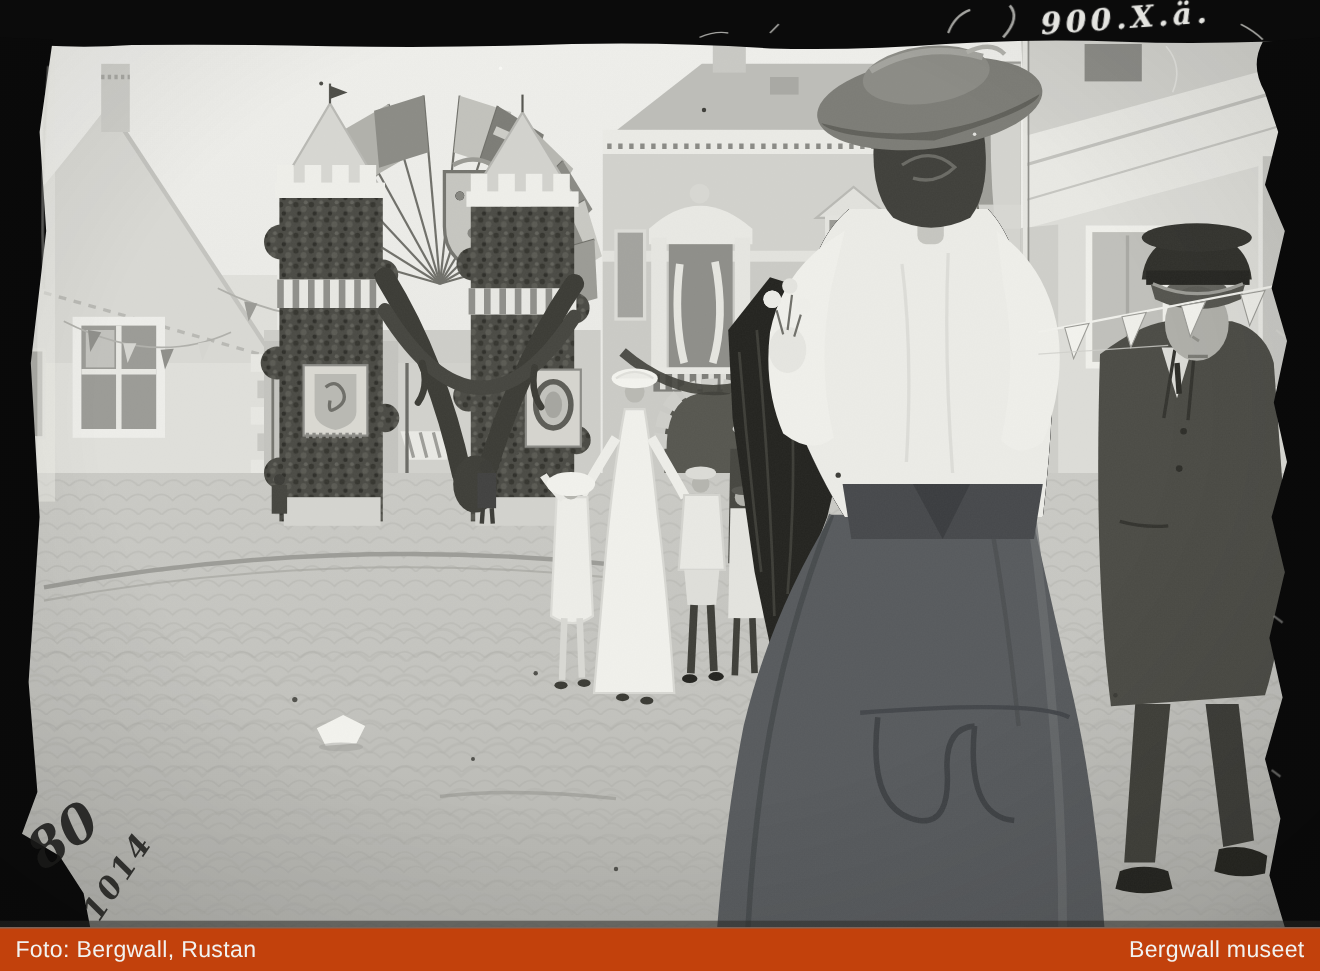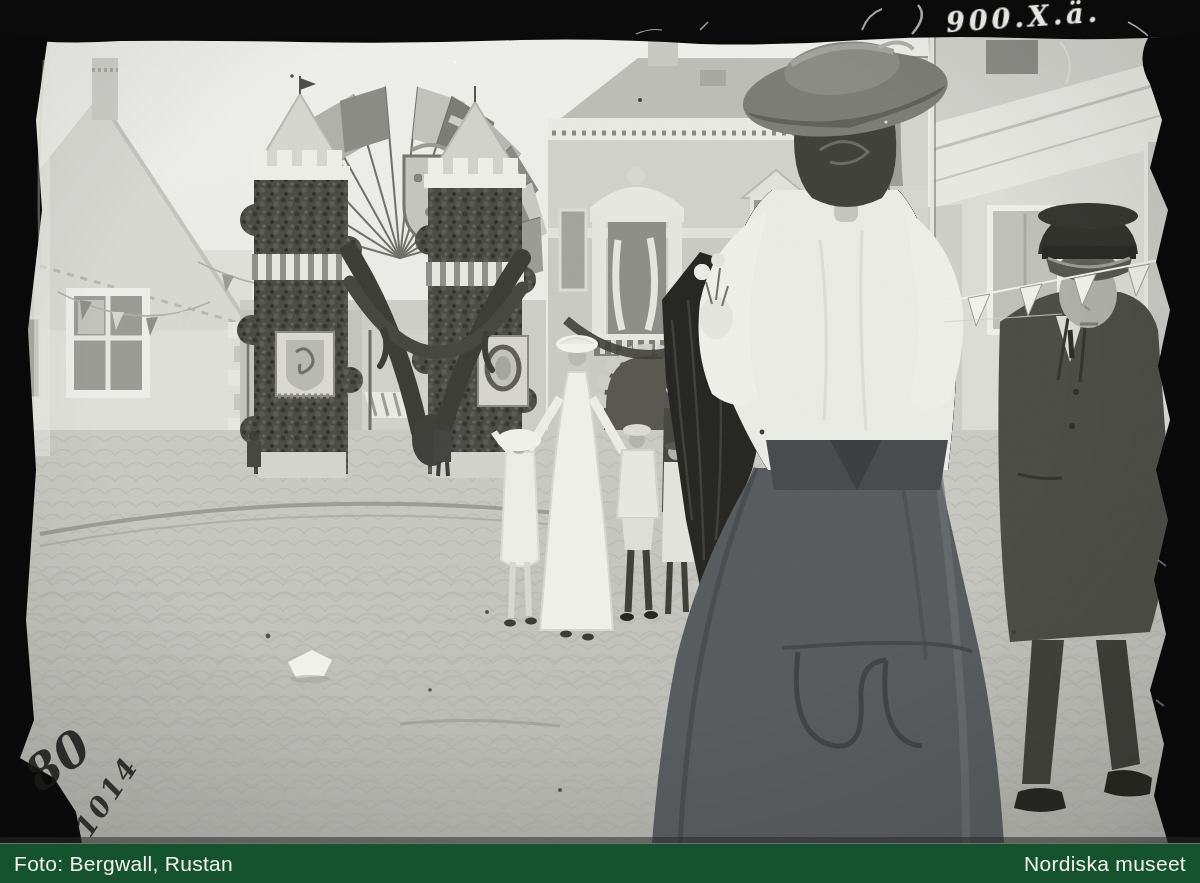--- a/index.html
+++ b/index.html
@@ -22,21 +22,21 @@
   }
   .hw-80{
     left:24px;top:732px;font-size:48px;font-weight:600;color:#1a1a18;
     transform:rotate(-36deg);opacity:.88;
   }
   .hw-1014{
     left:62px;top:780px;font-size:28px;font-weight:600;letter-spacing:3px;color:#1a1a18;
     transform:rotate(-56deg);opacity:.85;
   }
   .caption-bar{
-    position:absolute;left:0;bottom:0;width:1200px;height:40px;background:#14532d;
+    position:absolute;left:0;bottom:0;width:1200px;height:40px;background:#c2410c;
     display:flex;align-items:center;justify-content:space-between;
     padding:0 14px;box-sizing:border-box;border-top:1px solid #6f6f6f;
   }
   .caption-bar span{font-size:21px;color:#f2f2f0;letter-spacing:.3px;}
 </style>
 </head>
 <body>
 
 <div class="stage">
 <svg width="1200" height="883" viewBox="0 0 1200 883">
@@ -509,15 +509,15 @@
 </svg>
 
 <div class="vignette"></div>
 
 <div class="handwriting hw-top-right">900.X.ä.</div>
 <div class="handwriting hw-80">80</div>
 <div class="handwriting hw-1014">1014</div>
 
 <div class="caption-bar">
   <span>Foto: Bergwall, Rustan</span>
-  <span>Nordiska museet</span>
+  <span>Bergwall museet</span>
 </div>
 </div>
 
 </body></html>

